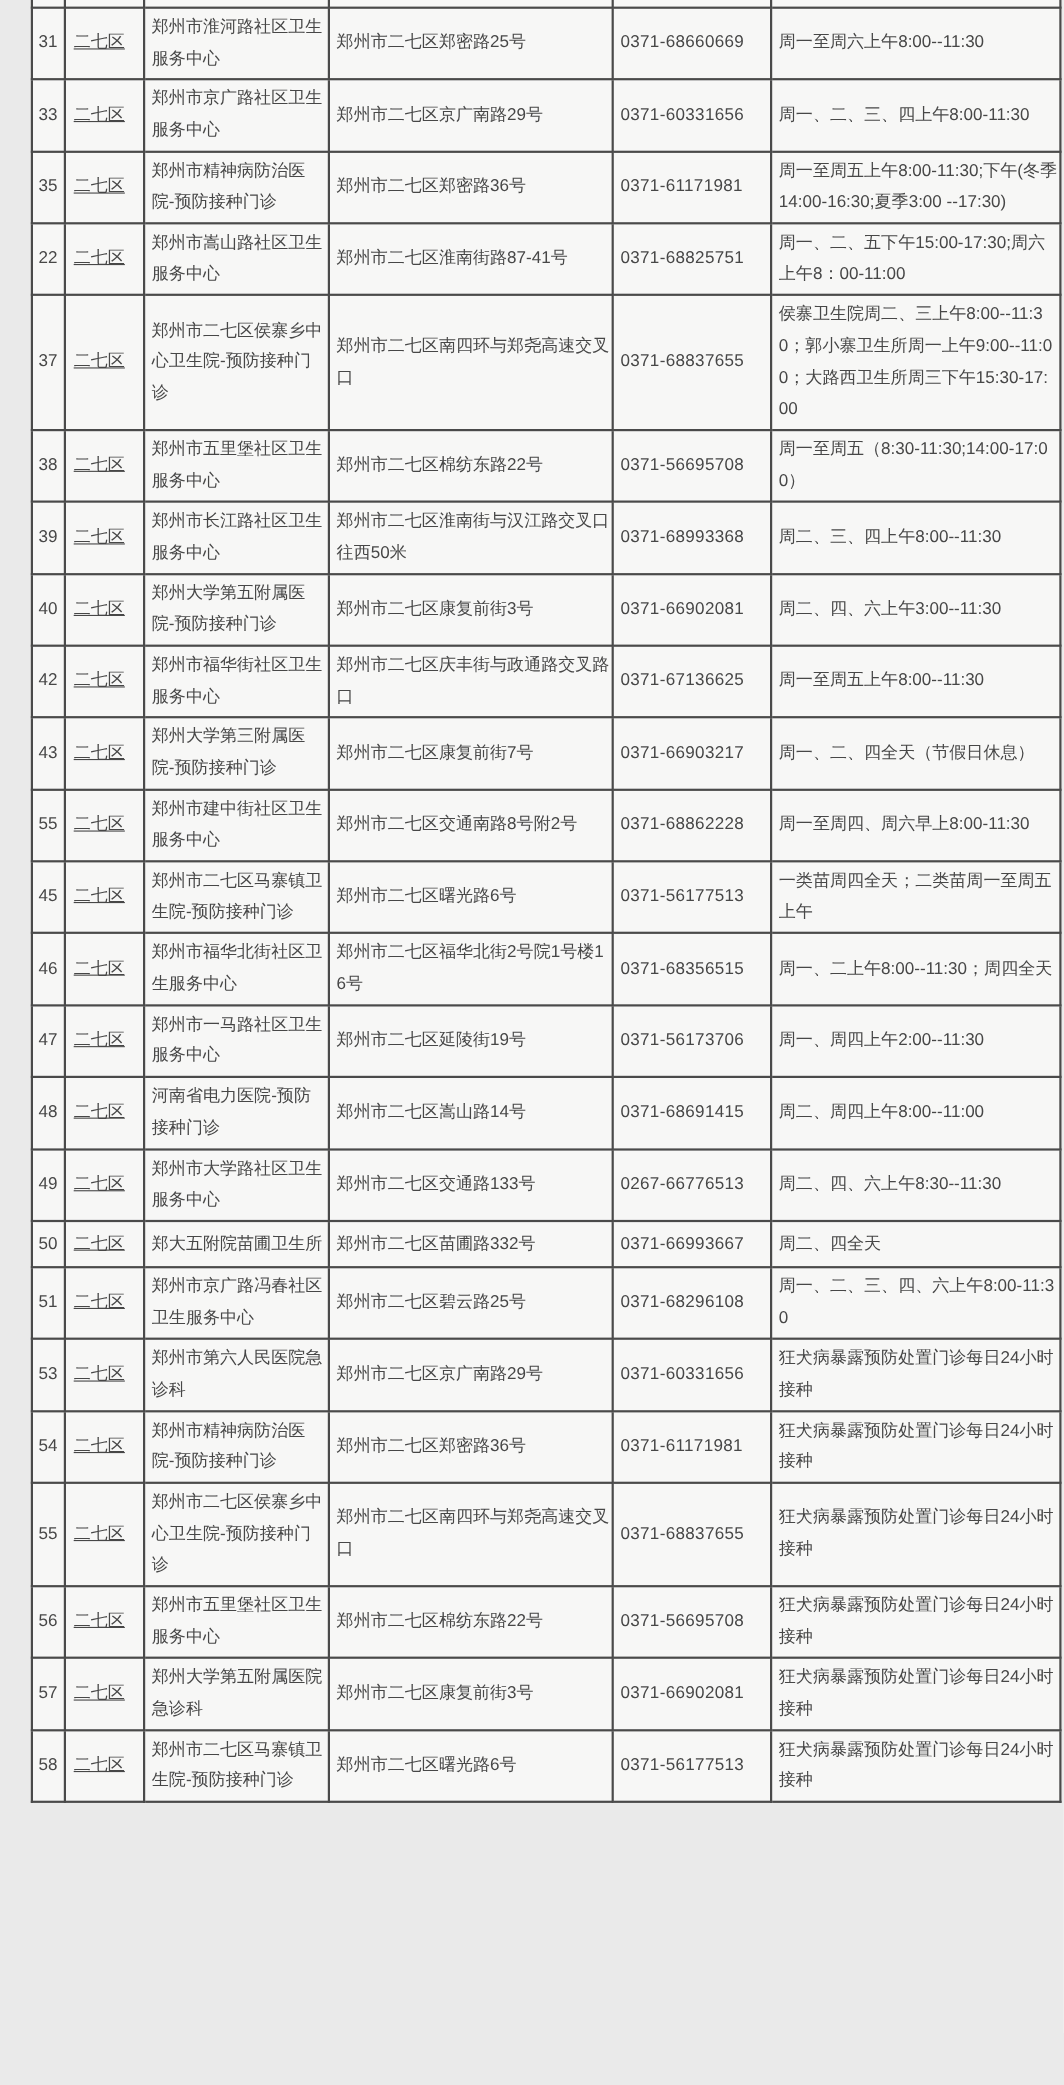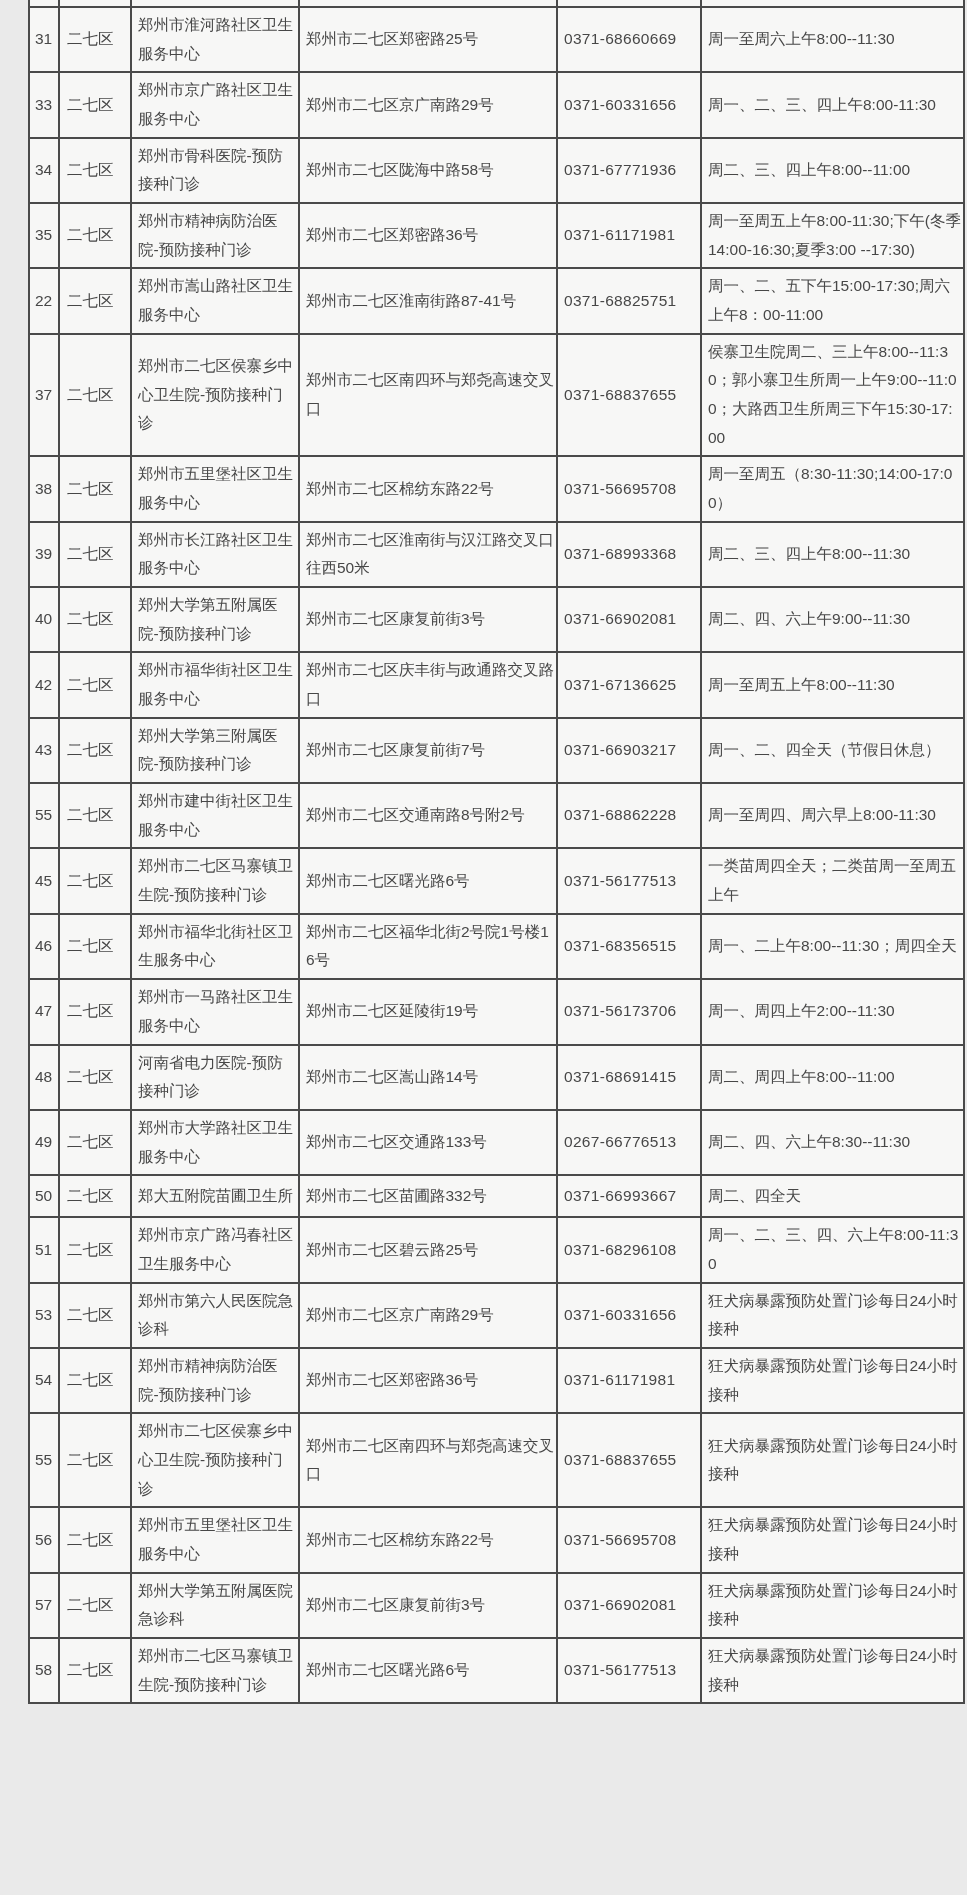--- a/index.html
+++ b/index.html
@@ -35,20 +35,21 @@
     word-break: break-all;
     height: 42px;
     box-sizing: border-box;
   }
   td.cell-no {
     text-align: left;
     padding-left: 5px;
   }
   td.cell-district {
     padding-left: 7px;
+    text-decoration: underline;
   }
   td.cell-phone {
     letter-spacing: 0.3px;
   }
   tr.partial-top td {
     height: 7px;
     padding: 0;
     border-top: none;
     line-height: 0;
   }
@@ -86,28 +87,20 @@
         </tr>
         <tr>
           <td class="cell-no">33</td>
           <td class="cell-district">二七区</td>
           <td class="cell-name">郑州市京广路社区卫生服务中心</td>
           <td class="cell-address">郑州市二七区京广南路29号</td>
           <td class="cell-phone">0371-60331656</td>
           <td class="cell-hours">周一、二、三、四上午8:00-11:30</td>
         </tr>
         <tr>
-          <td class="cell-no">34</td>
-          <td class="cell-district">二七区</td>
-          <td class="cell-name">郑州市骨科医院-预防接种门诊</td>
-          <td class="cell-address">郑州市二七区陇海中路58号</td>
-          <td class="cell-phone">0371-67771936</td>
-          <td class="cell-hours">周二、三、四上午8:00--11:00</td>
-        </tr>
-        <tr>
           <td class="cell-no">35</td>
           <td class="cell-district">二七区</td>
           <td class="cell-name">郑州市精神病防治医院-预防接种门诊</td>
           <td class="cell-address">郑州市二七区郑密路36号</td>
           <td class="cell-phone">0371-61171981</td>
           <td class="cell-hours">周一至周五上午8:00-11:30;下午(冬季14:00-16:30;夏季3:00 --17:30)</td>
         </tr>
         <tr>
           <td class="cell-no">22</td>
           <td class="cell-district">二七区</td>
@@ -139,21 +132,21 @@
           <td class="cell-address">郑州市二七区淮南街与汉江路交叉口往西50米</td>
           <td class="cell-phone">0371-68993368</td>
           <td class="cell-hours">周二、三、四上午8:00--11:30</td>
         </tr>
         <tr>
           <td class="cell-no">40</td>
           <td class="cell-district">二七区</td>
           <td class="cell-name">郑州大学第五附属医院-预防接种门诊</td>
           <td class="cell-address">郑州市二七区康复前街3号</td>
           <td class="cell-phone">0371-66902081</td>
-          <td class="cell-hours">周二、四、六上午9:00--11:30</td>
+          <td class="cell-hours">周二、四、六上午3:00--11:30</td>
         </tr>
         <tr>
           <td class="cell-no">42</td>
           <td class="cell-district">二七区</td>
           <td class="cell-name">郑州市福华街社区卫生服务中心</td>
           <td class="cell-address">郑州市二七区庆丰街与政通路交叉路口</td>
           <td class="cell-phone">0371-67136625</td>
           <td class="cell-hours">周一至周五上午8:00--11:30</td>
         </tr>
         <tr>

